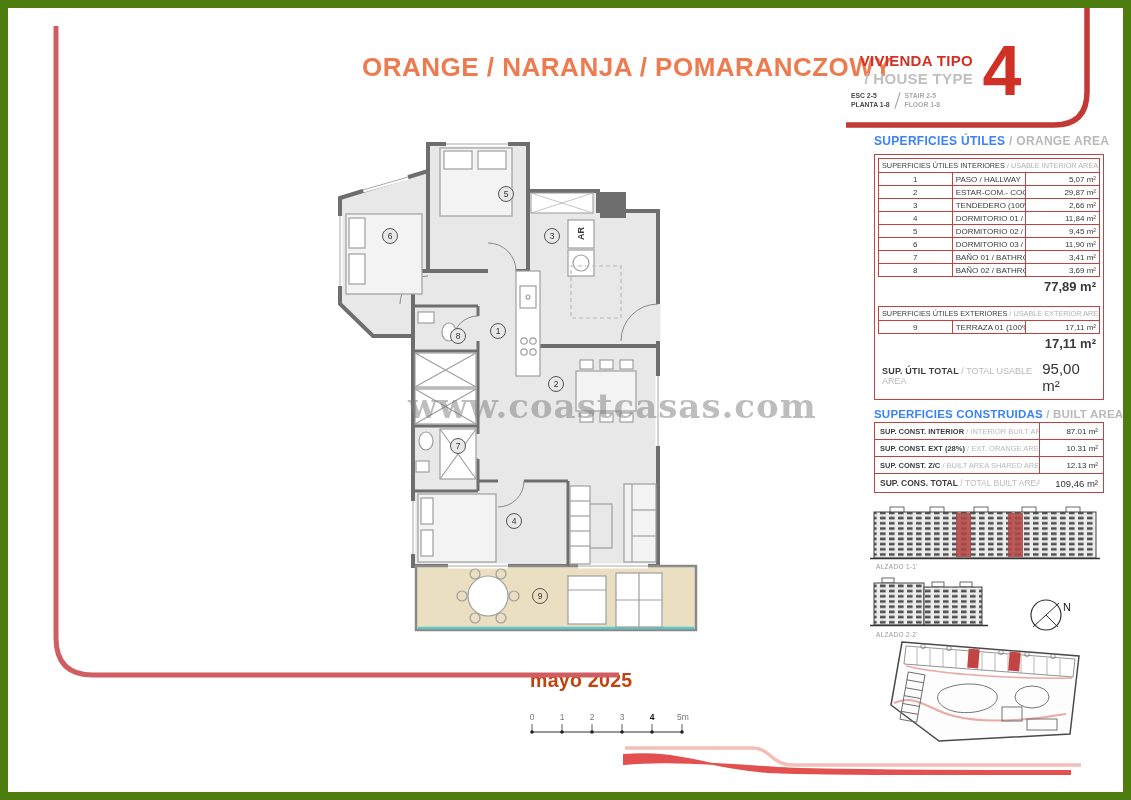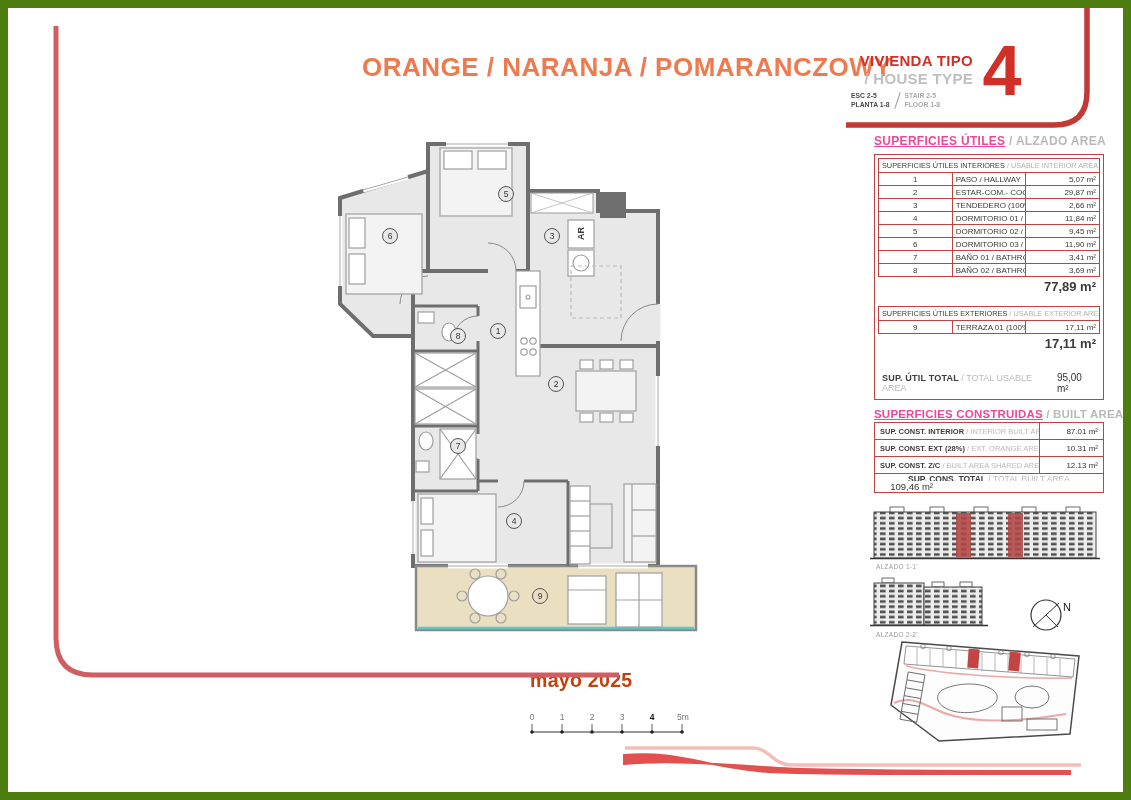--- a/index.html
+++ b/index.html
@@ -16,43 +16,43 @@
   .type-block .vt{font-size:15px;font-weight:bold;color:#d03026;letter-spacing:.3px;}
   .type-block .ht{font-size:15px;font-weight:bold;color:#bfbfbf;letter-spacing:.3px;margin-top:1px;}
   .esc-row{display:flex;gap:7px;margin-top:5px;text-align:left;align-items:center;}
   .esc-col{display:flex;flex-direction:column;line-height:1.3;font-size:6.8px;font-weight:bold;}
   .esc-col.dark{color:#4a4a4a;}
   .esc-col.gray{color:#a9a9a9;}
   .slash-line{width:1px;height:17px;background:#9a9a9a;transform:rotate(18deg);}
   .type-number{left:970px;top:28px;width:48px;text-align:center;font-size:70px;font-weight:bold;color:#d03026;line-height:1;}
   
   .sec-heading{left:866px;width:232px;font-weight:bold;white-space:nowrap;}
-  .sec-heading .dk{color:#ec4899;text-decoration:underline;}
+  .sec-heading .dk{color:#3b82f6;}
   .sec-heading .gy{color:#b9b9b9;}
   .usable-heading{top:126px;font-size:12px;letter-spacing:.3px;}
   .built-heading{top:400px;font-size:11.5px;letter-spacing:.2px;}
   
   .area-box{left:866px;top:146px;width:230px;height:246px;border:1px solid #bf4340;box-sizing:border-box;padding:3px;}
   table.area{width:100%;border-collapse:collapse;table-layout:fixed;}
   table.area th{border:1px solid #bf4340;font-size:7.3px;font-weight:normal;text-align:left;padding:2px 3px;white-space:nowrap;overflow:hidden;}
   table.area th .dk{color:#3c3c3c;}
   table.area th .gy{color:#b2b2b2;}
   table.area td{border:1px solid #bf4340;font-size:8px;padding:1.5px 3px;white-space:nowrap;overflow:hidden;color:#3a3a3a;}
   table.area td.num{width:13px;text-align:center;}
   table.area td.val{width:52px;text-align:right;}
   .subtotal{text-align:right;font-size:13px;color:#3a3a3a;padding:2px 4px 0 0;font-weight:bold;}
   .gap12{height:12px;}
   .total-row{position:absolute;left:7px;right:7px;bottom:5px;display:flex;justify-content:space-between;align-items:baseline;font-size:9px;}
   .total-row .dk{color:#3c3c3c;font-weight:bold;letter-spacing:.2px;}
   .total-row .gy{color:#b9b9b9;}
-  .total-row .tval{font-size:10px;color:#333;}
+  .total-row .tval{font-size:15px;color:#333;}
   
   .built-box{left:866px;top:414px;width:230px;box-sizing:border-box;}
   .brow{display:flex;border:1px solid #bf4340;border-bottom:none;height:17px;align-items:center;box-sizing:border-box;}
-  .brow:last-child{border-bottom:1px solid #bf4340;height:20px;flex-direction:column;}
+  .brow:last-child{border-bottom:1px solid #bf4340;height:20px;}
   .brow .blbl{flex:1;padding:0 5px;font-size:7.5px;white-space:nowrap;overflow:hidden;}
   .brow .blbl .dk{color:#3c3c3c;font-weight:bold;}
   .brow .blbl .gy{color:#b9b9b9;}
   .brow .bval{width:58px;text-align:right;padding-right:5px;font-size:8px;color:#333;border-left:1px solid #bf4340;align-self:stretch;display:flex;align-items:center;justify-content:flex-end;}
   .brow.totalrow .blbl{font-size:8.5px;}
   .brow.totalrow .bval{border-left:none;font-size:9.5px;}
   
   .elev-label{font-size:6.5px;color:#9a9a9a;letter-spacing:.3px;}
   .date-label{left:522px;top:661px;font-size:19.5px;font-weight:bold;color:#c2410c;letter-spacing:.3px;}
   .watermark{left:400px;top:378px;width:330px;text-align:center;font-family:"DejaVu Serif",serif;
@@ -254,23 +254,24 @@
         <text x="62" y="103">6</text>
       <circle cx="130" cy="310" r="7.5" fill="#e8e8e8" stroke="#555" stroke-width="1"></circle>
         <text x="130" y="313">7</text>
       <circle cx="130" cy="200" r="7.5" fill="#e8e8e8" stroke="#555" stroke-width="1"></circle>
         <text x="130" y="203">8</text>
       <circle cx="212" cy="460" r="7.5" fill="#ebdfc2" stroke="#555" stroke-width="1"></circle>
         <text x="212" y="463">9</text>
     </g>
   </svg>
 
+  <div class="abs watermark">www.coastcasas.com</div>
 
   <div class="abs sec-heading usable-heading">
-    <span class="dk">SUPERFICIES ÚTILES</span> <span class="gy">/ ALZADO AREA</span>
+    <span class="dk">SUPERFICIES ÚTILES</span> <span class="gy">/ ORANGE AREA</span>
   </div>
 
   <div class="abs area-box">
     <table class="area">
       <thead>
         <tr>
             <th colspan="3">
           <span class="dk">SUPERFICIES ÚTILES INTERIORES</span> <span class="gy">/ USABLE INTERIOR AREA</span>
         </th>
           </tr>

